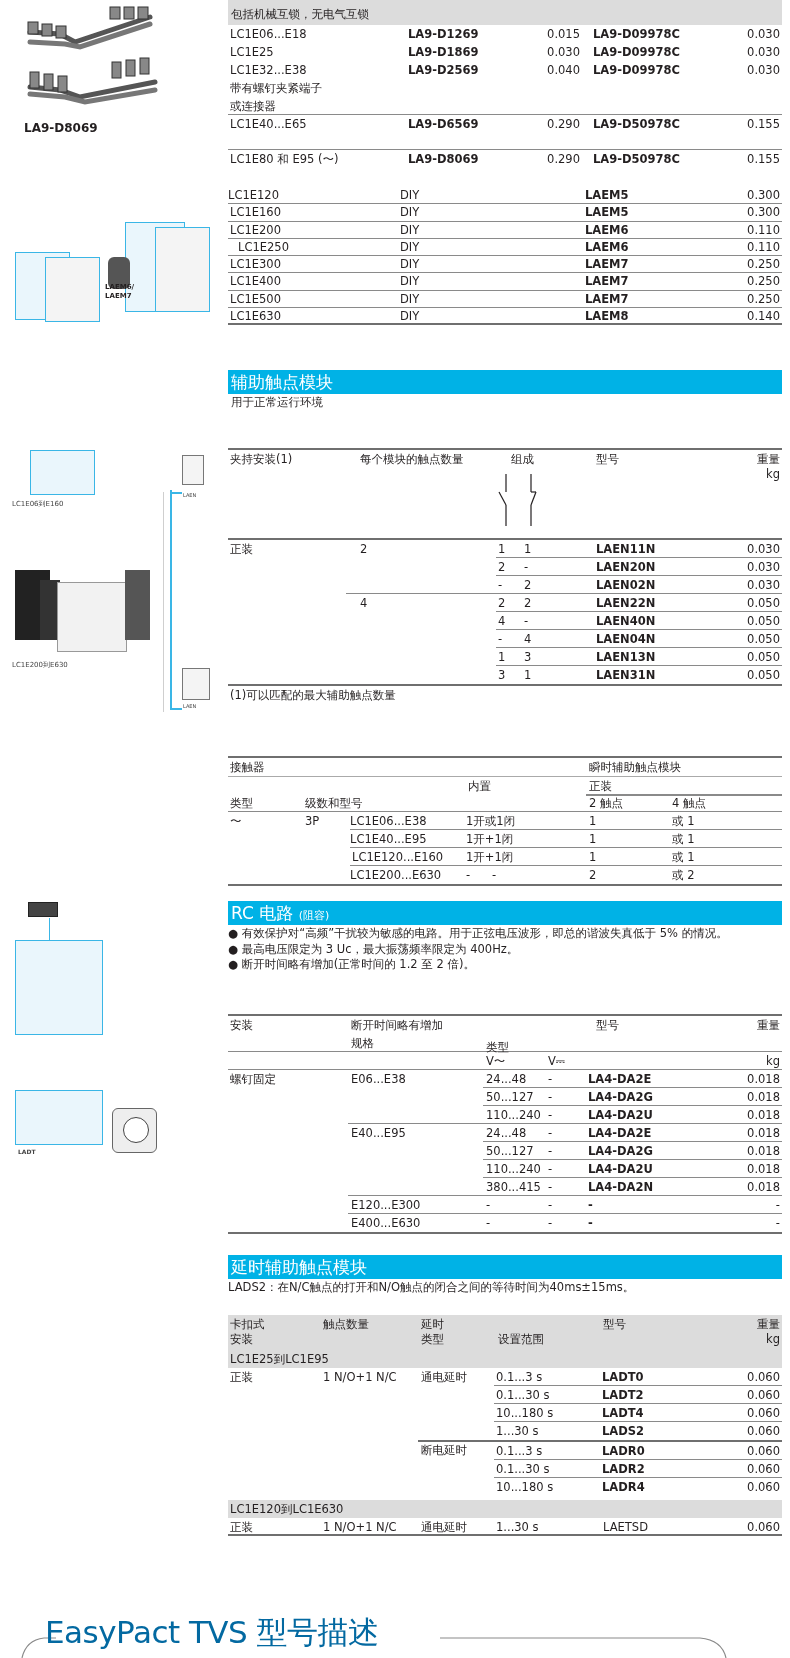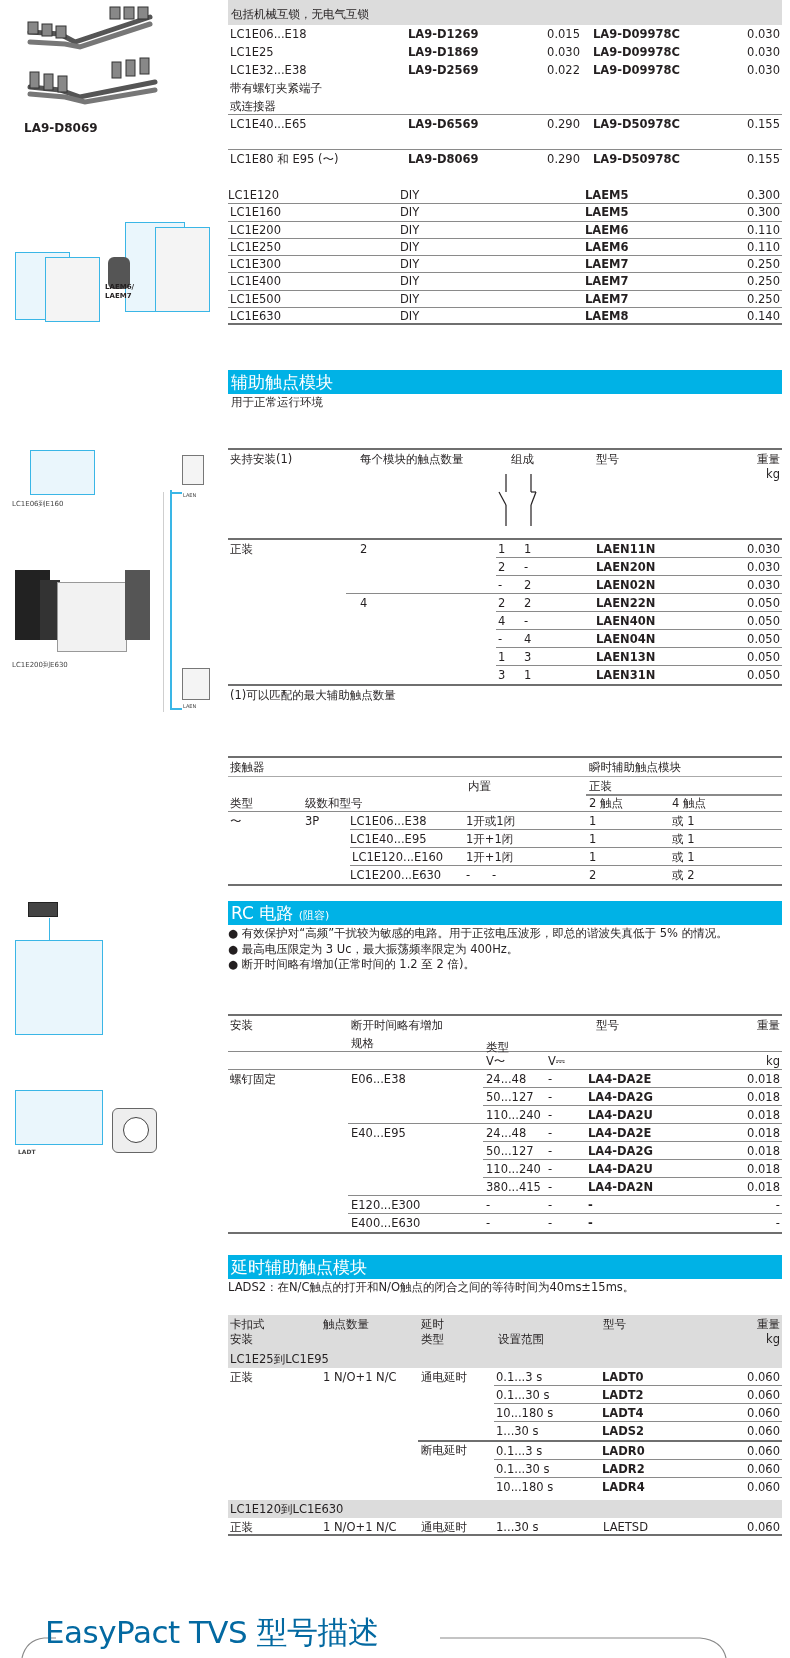--- a/index.html
+++ b/index.html
@@ -108,21 +108,21 @@
   <div class="row">
     <span style="left:2px">LC1E25</span>
     <span class="bold" style="left:180px">LA9-D1869</span>
     <span class="right" style="left:280px;width:72px">0.030</span>
     <span class="bold" style="left:365px">LA9-D09978C</span>
     <span class="right" style="left:480px;width:72px">0.030</span>
   </div>
   <div class="row">
     <span style="left:2px">LC1E32...E38</span>
     <span class="bold" style="left:180px">LA9-D2569</span>
-    <span class="right" style="left:280px;width:72px">0.022</span>
+    <span class="right" style="left:280px;width:72px">0.040</span>
     <span class="bold" style="left:365px">LA9-D09978C</span>
     <span class="right" style="left:480px;width:72px">0.030</span>
   </div>
   <div class="row">
     <span style="left:2px">带有螺钉夹紧端子</span>
   </div>
   <div class="row line">
     <span style="left:2px">或连接器</span>
   </div>
   <div class="row" style="height:34px;">
@@ -154,21 +154,21 @@
     <span class="bold" style="left:357px">LAEM5</span>
     <span class="right" style="left:480px;width:72px">0.300</span>
   </div>
   <div class="row line" style="height:17.3px;line-height:17px;">
     <span style="left:2px">LC1E200</span>
     <span style="left:172px">DIY</span>
     <span class="bold" style="left:357px">LAEM6</span>
     <span class="right" style="left:480px;width:72px">0.110</span>
   </div>
   <div class="row line" style="height:17.3px;line-height:17px;">
-    <span style="left:2px">LC1E250</span>
+    <span style="left:10px">LC1E250</span>
     <span style="left:172px">DIY</span>
     <span class="bold" style="left:357px">LAEM6</span>
     <span class="right" style="left:480px;width:72px">0.110</span>
   </div>
   <div class="row line" style="height:17.3px;line-height:17px;">
     <span style="left:2px">LC1E300</span>
     <span style="left:172px">DIY</span>
     <span class="bold" style="left:357px">LAEM7</span>
     <span class="right" style="left:480px;width:72px">0.250</span>
   </div>

